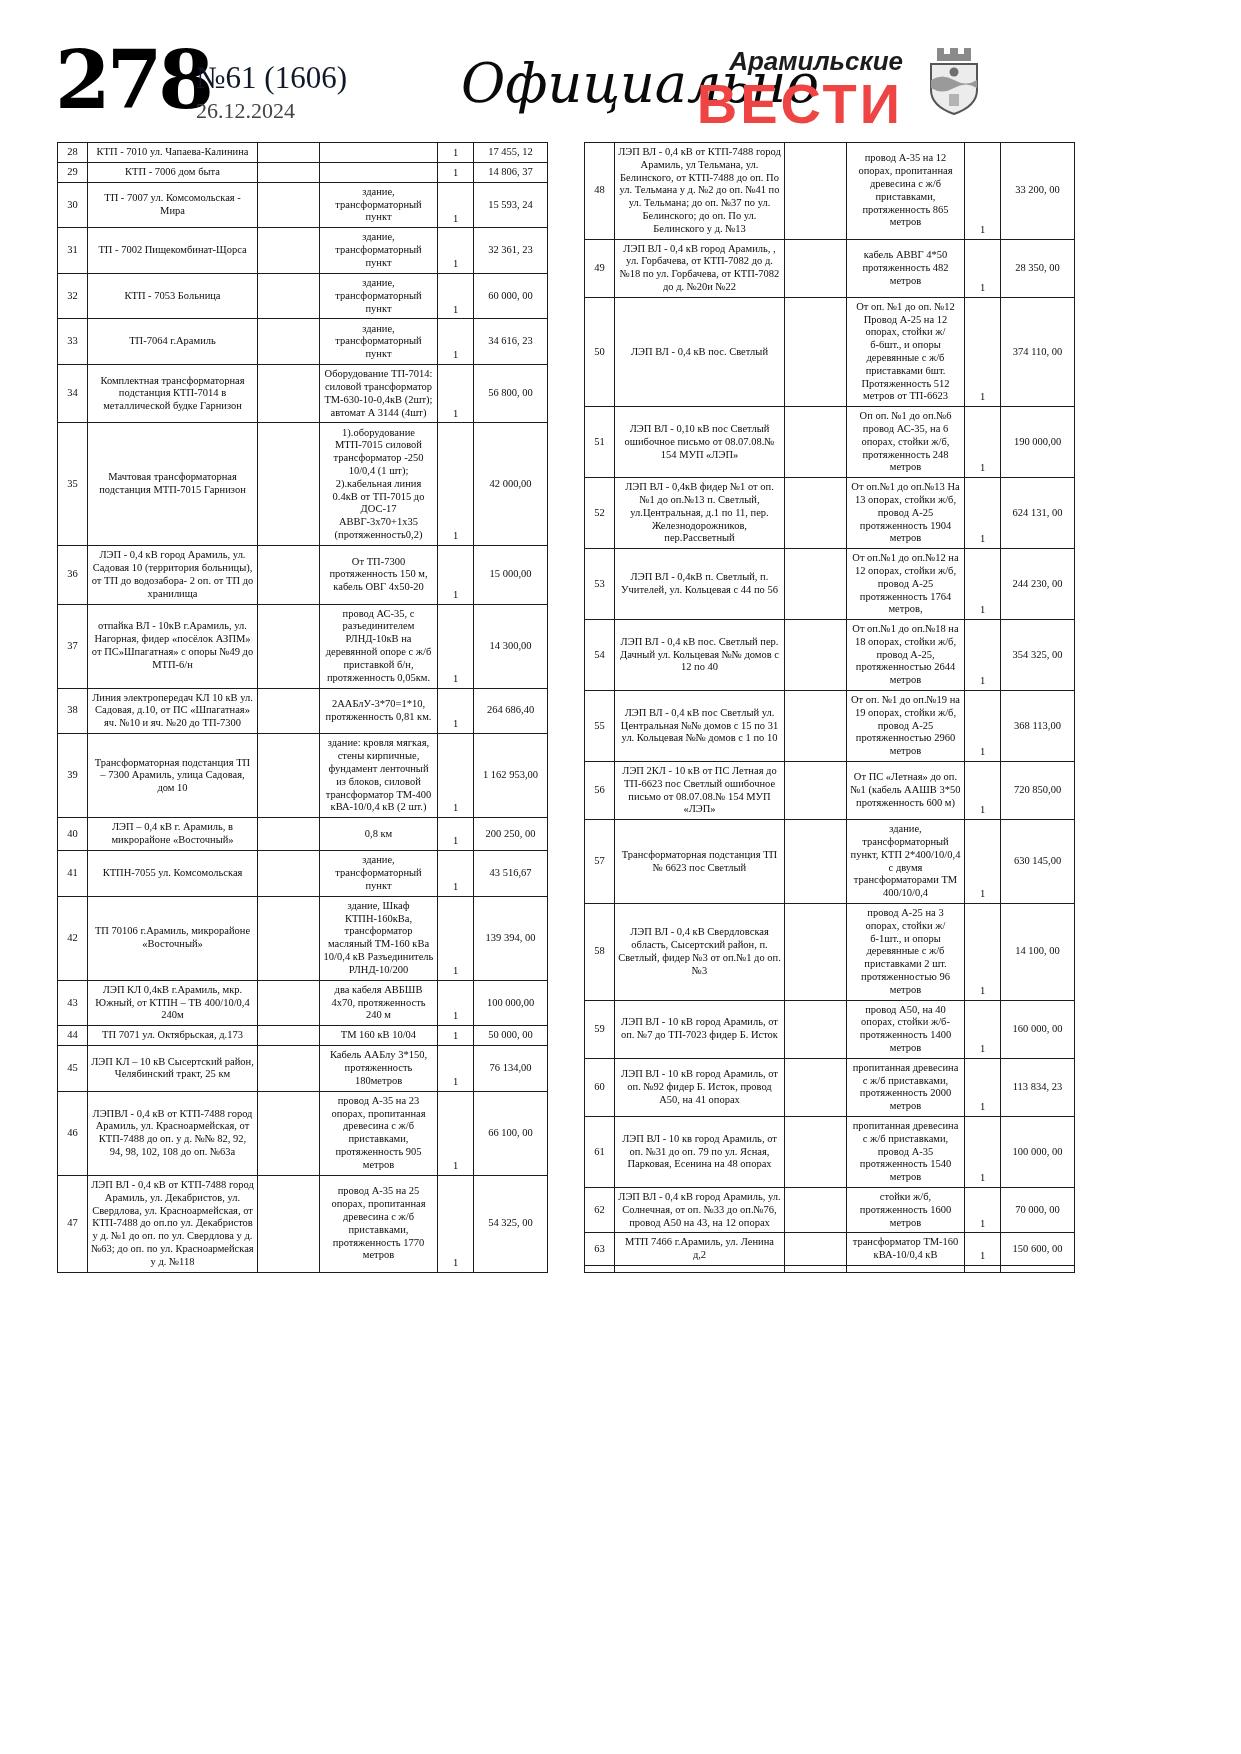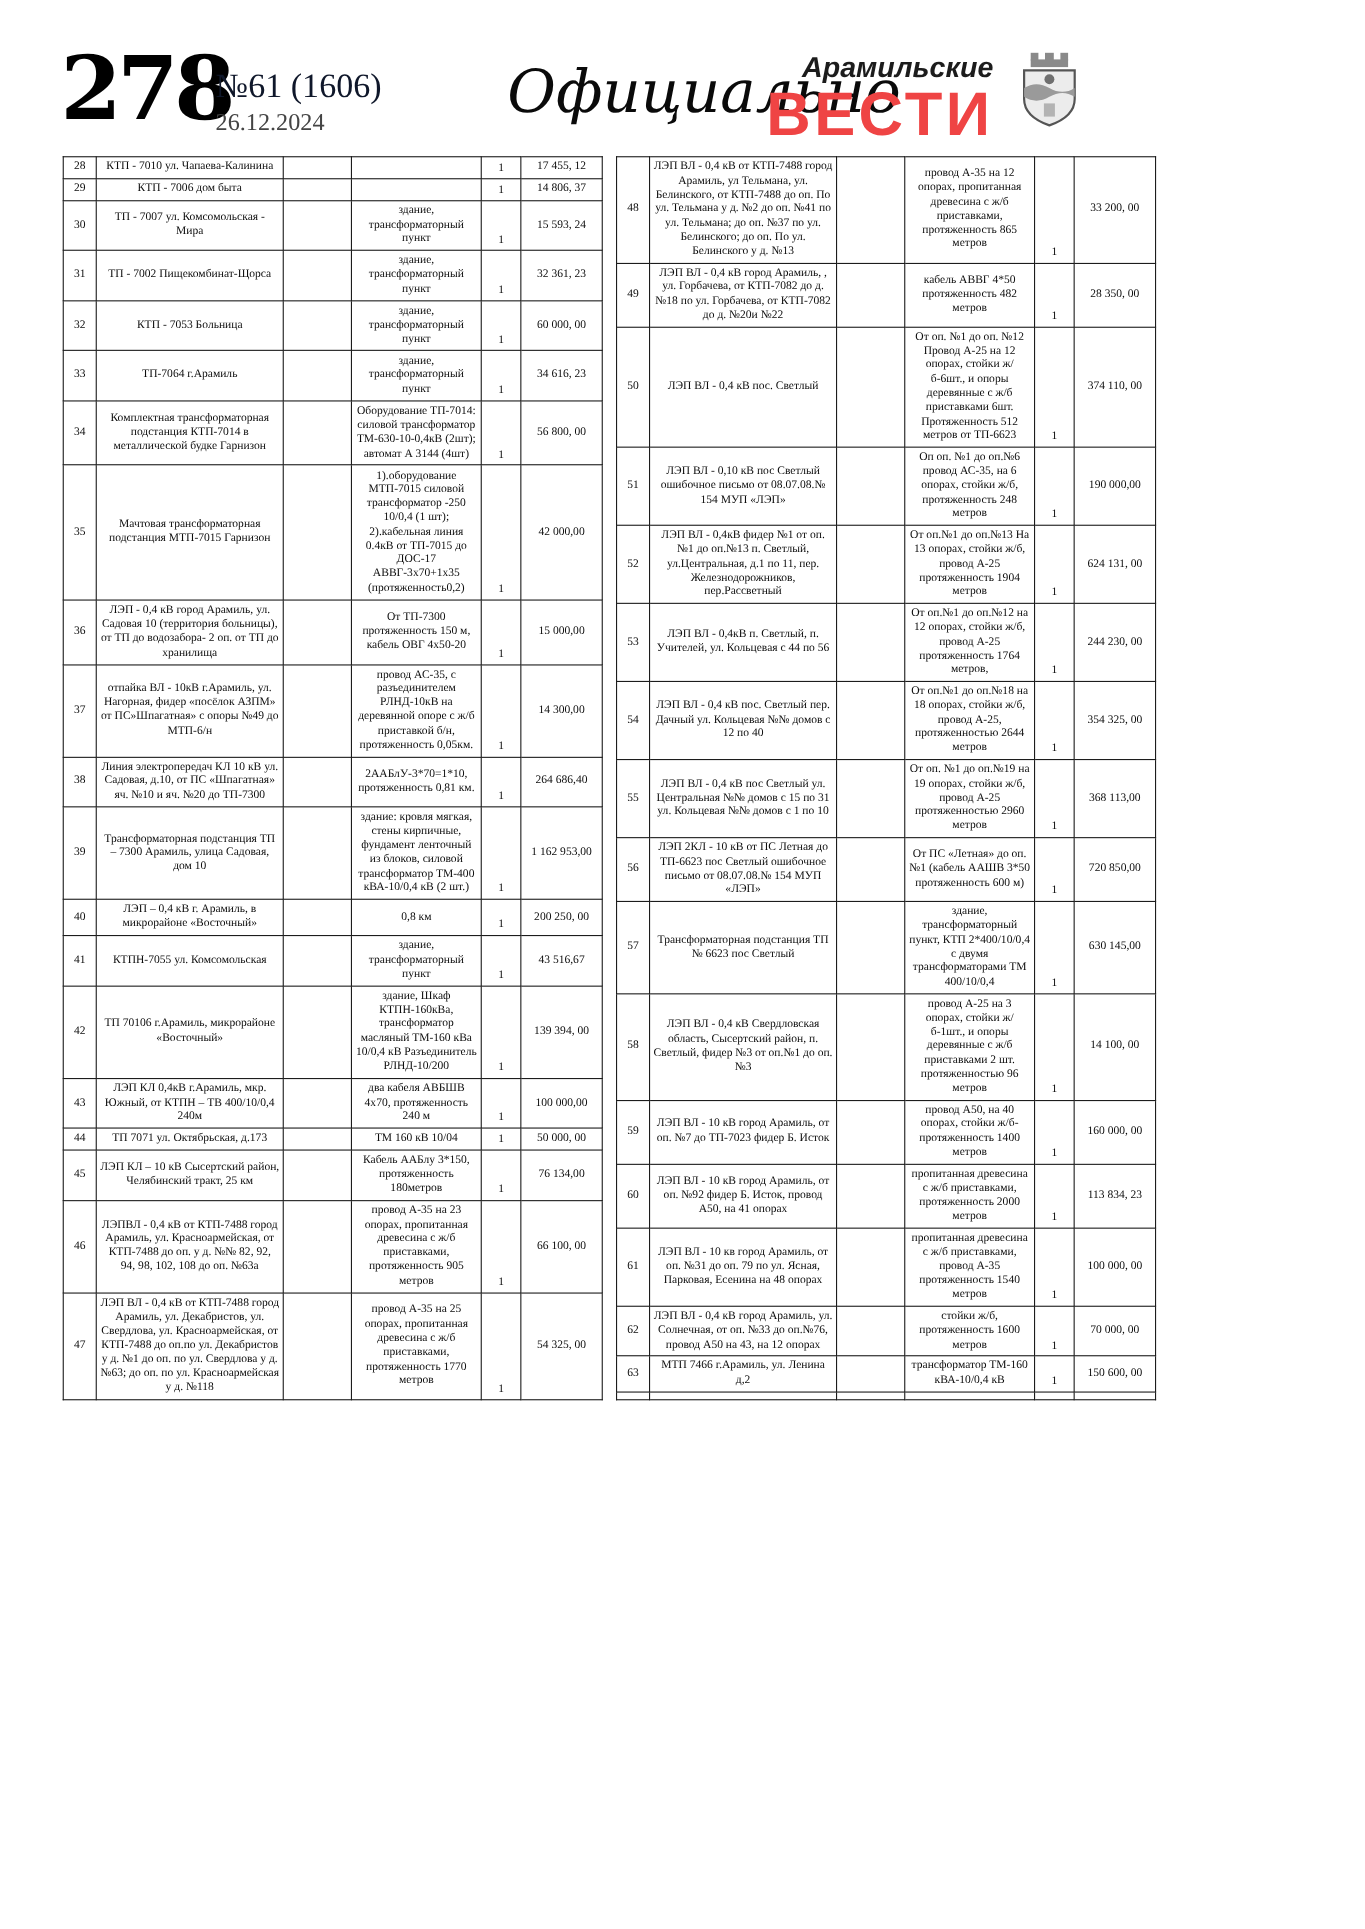--- a/index.html
+++ b/index.html
@@ -28,21 +28,21 @@
     font-family:Liberation Sans, sans-serif; font-style:italic; font-weight:bold;
     font-size:26px; color:#1c1c1c; line-height:1.05;
   }
   .brand-bottom {
     font-family:"Liberation Sans", sans-serif; font-weight:bold;
     font-size:56px; letter-spacing:3px; color:#ef4444; line-height:1.05;
   }
   .crest { position:absolute; top:46px; right:104px; width:62px; height:72px; }
 
   
-  .content { position:absolute; top:142px; left:57px; display:flex; gap:12px; }
+  .content { position:absolute; top:142px; left:57px; display:flex; gap:36px; }
   table.asset-table {
     border-collapse:collapse; table-layout:fixed; width:490px;
     font-size:10.5px; line-height:1.22; color:#0d0d0d;
   }
   .asset-table td {
     border:1px solid #1c1c1c; text-align:center; vertical-align:middle;
     padding:3px 3px; overflow-wrap:break-word; word-wrap:break-word;
   }
   .asset-table td.col-qty { vertical-align:bottom; padding-bottom:2px; }
   .asset-table td:empty { padding:3px 0; }

